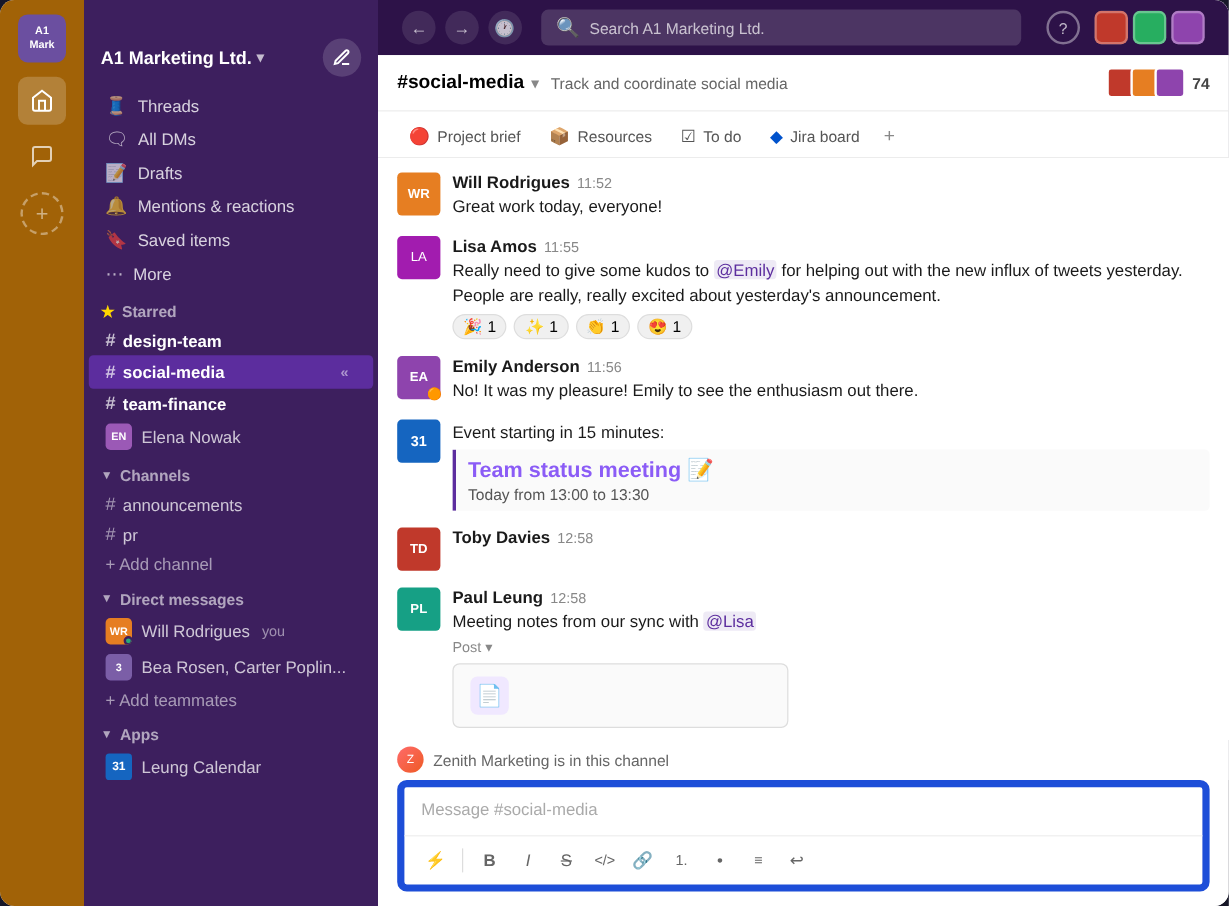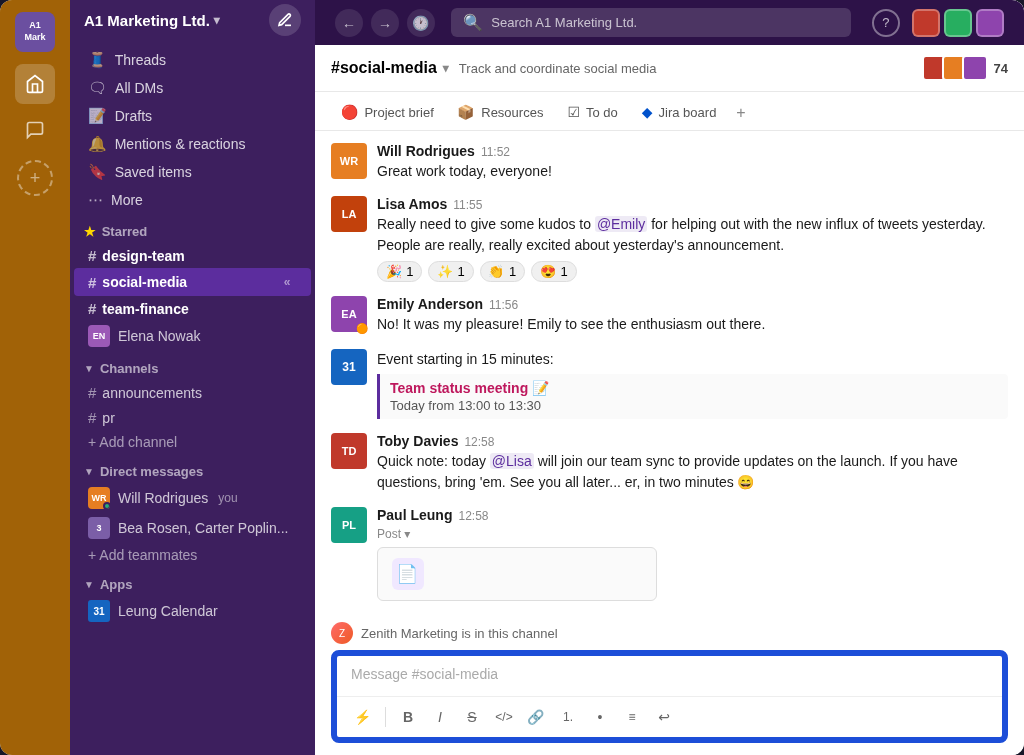--- a/index.html
+++ b/index.html
@@ -78,21 +78,21 @@
       display: flex;
       flex-direction: column;
       flex-shrink: 0;
       overflow-y: auto;
     }
 
     .sidebar-header {
       display: flex;
       align-items: center;
       justify-content: space-between;
-      padding: 4px 14px 10px;
+      padding: 32px 14px 10px;
     }
 
     .workspace-name {
       color: white;
       font-weight: 700;
       font-size: 15px;
       cursor: pointer;
       display: flex;
       align-items: center;
       gap: 4px;
@@ -493,23 +493,23 @@
 
     .event-card {
       border-left: 3px solid #5c2d9e;
       padding: 6px 10px;
       margin-top: 4px;
       background: #fafafa;
       border-radius: 0 4px 4px 0;
     }
 
     .event-link {
-      color: #be185d;
+      color: #8b5cf6;
       font-weight: 600;
-      font-size: 14px;
+      font-size: 18px;
       text-decoration: none;
     }
 
     .event-time-text {
       font-size: 13px;
       color: #555;
       margin-top: 2px;
     }
 
     .post-label {
@@ -849,21 +849,21 @@
         <div class="msg-body">
           <div class="msg-header">
             <span class="msg-name">Will Rodrigues</span>
             <span class="msg-time">11:52</span>
           </div>
           <div class="msg-text">Great work today, everyone!</div>
         </div>
       </div>
 
       <div class="message-row">
-        <div class="msg-avatar" style="background:#c2410c; font-size:11px; font-weight:700;">LA</div>
+        <div class="msg-avatar" style="background:#a21caf; font-size:11px; font-weight:400;">LA</div>
         <div class="msg-body">
           <div class="msg-header">
             <span class="msg-name">Lisa Amos</span>
             <span class="msg-time">11:55</span>
           </div>
           <div class="msg-text">
             Really need to give some kudos to <span class="mention">@Emily</span> for helping out with the new influx of tweets yesterday. People are really, really excited about yesterday's announcement.
           </div>
           <div class="reactions">
             <div class="reaction-pill">🎉 <span>1</span></div>
@@ -899,33 +899,33 @@
         </div>
       </div>
 
       <div class="message-row">
         <div class="msg-avatar" style="background:#c0392b; font-size:11px; font-weight:700;">TD</div>
         <div class="msg-body">
           <div class="msg-header">
             <span class="msg-name">Toby Davies</span>
             <span class="msg-time">12:58</span>
           </div>
-          <div class="msg-text">
-            Quick note: today <span class="mention">@Lisa</span> will join our team sync to provide updates on the launch. If you have questions, bring 'em. See you all later... er, in two minutes 😄
-          </div>
         </div>
       </div>
 
       <div class="message-row">
         <div class="msg-avatar" style="background:#16a085; font-size:11px; font-weight:700;">PL</div>
         <div class="msg-body">
           <div class="msg-header">
             <span class="msg-name">Paul Leung</span>
             <span class="msg-time">12:58</span>
           </div>
+          <div class="msg-text">
+            Meeting notes from our sync with <span class="mention">@Lisa</span>
+          </div>
           <div class="post-label">
             <span>Post ▾</span>
           </div>
           <div class="doc-card">
             <div class="doc-icon">📄</div>
           </div>
         </div>
       </div>
 
     </div>

